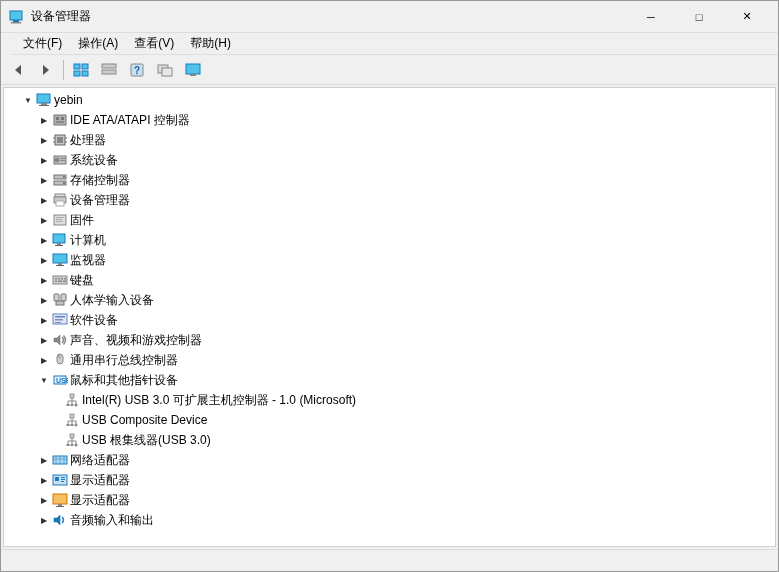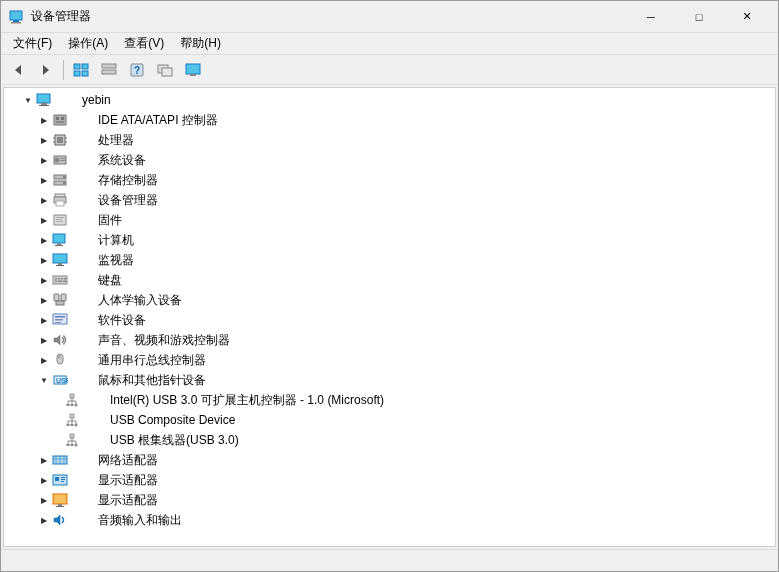--- a/index.html
+++ b/index.html
@@ -53,20 +53,21 @@
       font-size: 11px;
       color: #000;
     }
     .menu-bar {
       height: 22px;
       display: flex;
       align-items: center;
       padding: 0 4px;
       border-bottom: 1px solid #ddd;
       background: #f0f0f0;
+      margin-left: 10px;
     }
     .menu-item {
       padding: 2px 8px;
       cursor: pointer;
       font-size: 12px;
       color: #000;
     }
     .toolbar {
       height: 30px;
       display: flex;
@@ -134,21 +135,20 @@
       width: 16px;
       height: 16px;
       display: flex;
       align-items: center;
       justify-content: center;
       flex-shrink: 0;
       margin-right: 2px;
     }
     .tree-label {
       font-size: 12px;
-      margin-left: 28px;
     }
     .indent1 { padding-left: 16px; }
     .indent2 { padding-left: 32px; }
     .indent4 { padding-left: 44px; }
     .status-bar {
       height: 22px;
       background: #f0f0f0;
       border-top: 1px solid #ddd;
       display: flex;
       align-items: center;

